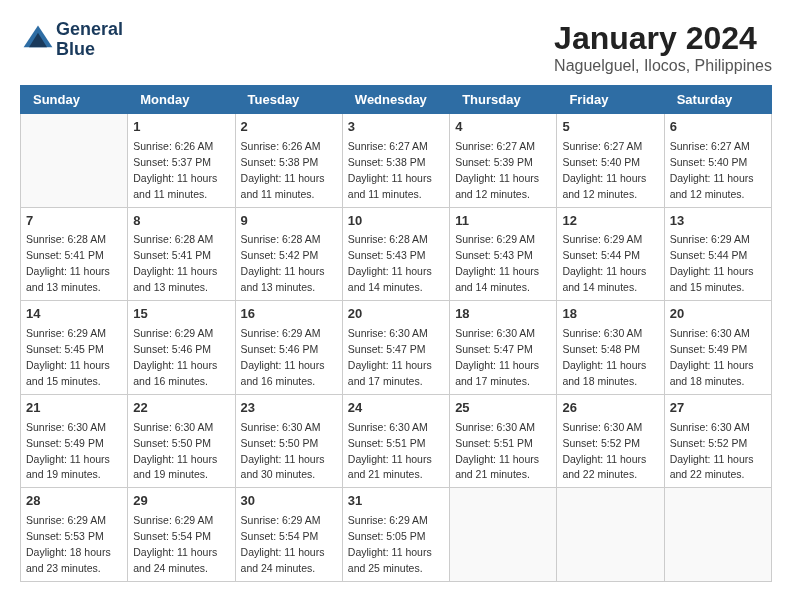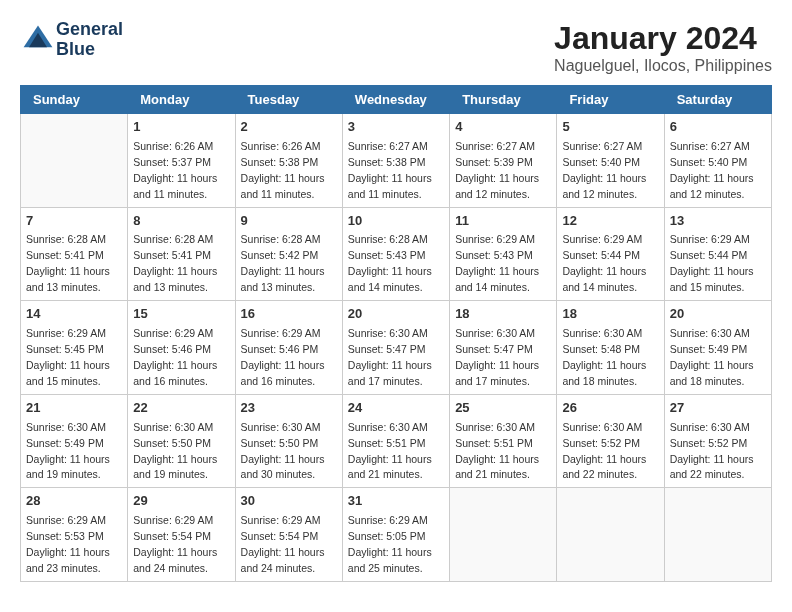--- a/index.html
+++ b/index.html
@@ -145,21 +145,21 @@
       <tr>
         <td><span class="day-num">21</span><span class="day-info">Sunrise: 6:30 AM</span><br><span class="day-info">Sunset: 5:49 PM</span><br><span class="day-info">Daylight: 11 hours and 19 minutes.</span></td>
         <td><span class="day-num">22</span><span class="day-info">Sunrise: 6:30 AM</span><br><span class="day-info">Sunset: 5:50 PM</span><br><span class="day-info">Daylight: 11 hours and 19 minutes.</span></td>
         <td><span class="day-num">23</span><span class="day-info">Sunrise: 6:30 AM</span><br><span class="day-info">Sunset: 5:50 PM</span><br><span class="day-info">Daylight: 11 hours and 30 minutes.</span></td>
         <td><span class="day-num">24</span><span class="day-info">Sunrise: 6:30 AM</span><br><span class="day-info">Sunset: 5:51 PM</span><br><span class="day-info">Daylight: 11 hours and 21 minutes.</span></td>
         <td><span class="day-num">25</span><span class="day-info">Sunrise: 6:30 AM</span><br><span class="day-info">Sunset: 5:51 PM</span><br><span class="day-info">Daylight: 11 hours and 21 minutes.</span></td>
         <td><span class="day-num">26</span><span class="day-info">Sunrise: 6:30 AM</span><br><span class="day-info">Sunset: 5:52 PM</span><br><span class="day-info">Daylight: 11 hours and 22 minutes.</span></td>
         <td><span class="day-num">27</span><span class="day-info">Sunrise: 6:30 AM</span><br><span class="day-info">Sunset: 5:52 PM</span><br><span class="day-info">Daylight: 11 hours and 22 minutes.</span></td>
       </tr>
       <tr>
-        <td><span class="day-num">28</span><span class="day-info">Sunrise: 6:29 AM</span><br><span class="day-info">Sunset: 5:53 PM</span><br><span class="day-info">Daylight: 11 hours and 23 minutes.</span></td>
+        <td><span class="day-num">28</span><span class="day-info">Sunrise: 6:29 AM</span><br><span class="day-info">Sunset: 5:53 PM</span><br><span class="day-info">Daylight: 18 hours and 23 minutes.</span></td>
         <td><span class="day-num">29</span><span class="day-info">Sunrise: 6:29 AM</span><br><span class="day-info">Sunset: 5:54 PM</span><br><span class="day-info">Daylight: 11 hours and 24 minutes.</span></td>
         <td><span class="day-num">30</span><span class="day-info">Sunrise: 6:29 AM</span><br><span class="day-info">Sunset: 5:54 PM</span><br><span class="day-info">Daylight: 11 hours and 24 minutes.</span></td>
         <td><span class="day-num">31</span><span class="day-info">Sunrise: 6:29 AM</span><br><span class="day-info">Sunset: 5:05 PM</span><br><span class="day-info">Daylight: 11 hours and 25 minutes.</span></td>
         <td class="empty-cell"></td>
         <td class="empty-cell"></td>
         <td class="empty-cell"></td>
       </tr>
     </tbody>
 </table>
 

